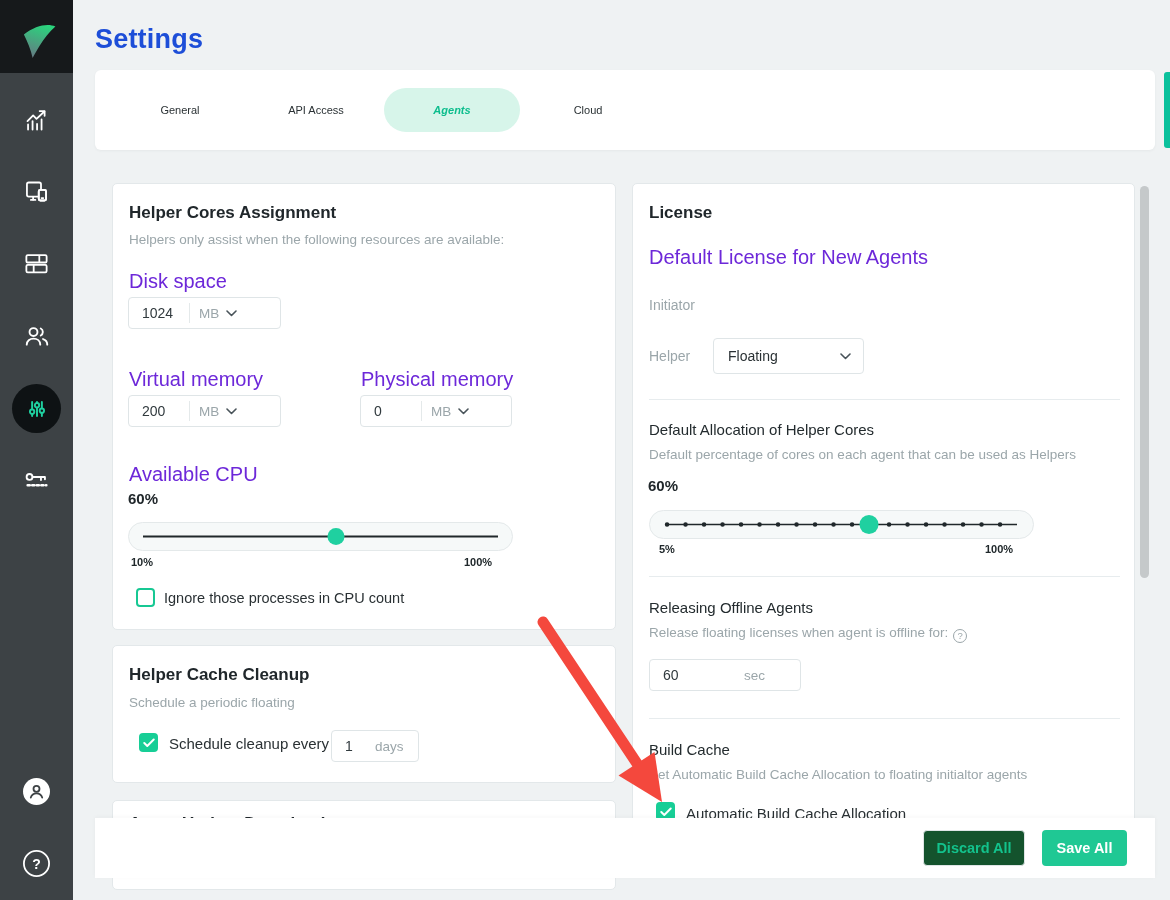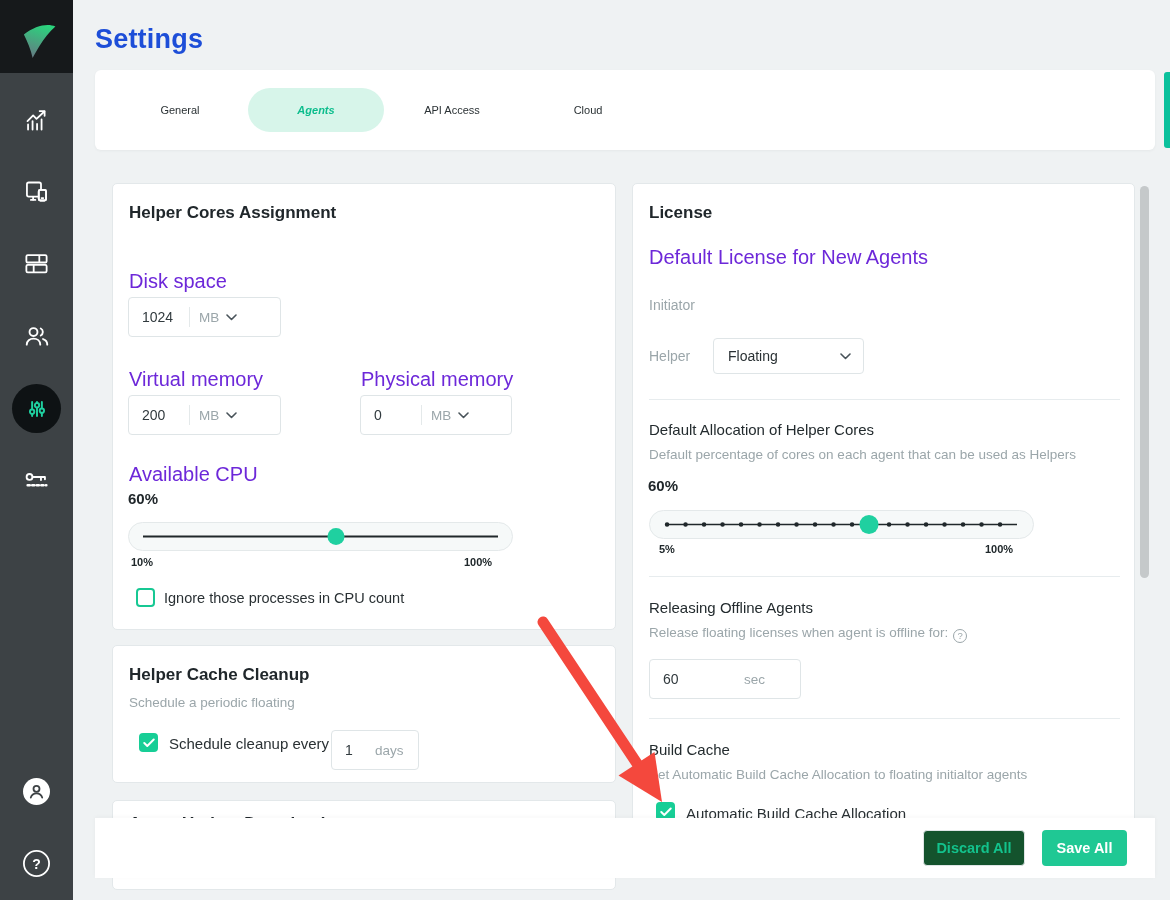--- a/index.html
+++ b/index.html
@@ -27,21 +27,21 @@
   .field-label { font-size:20px; color:#6d28d9; }
   .section-title { font-size:15px; color:#232b2e; }
 
   #card-helper-cores { left:112px; top:183px; width:504px; height:447px; }
   #card-cache { left:112px; top:645px; width:504px; height:138px; }
   #card-partial { left:112px; top:800px; width:504px; height:90px; overflow:hidden; }
   #card-license { left:632px; top:183px; width:503px; height:677px; }
   .abs { position:absolute; }
 
   
-  .input-box { position:absolute; background:#fff; border:1px solid #dfe5e7; border-radius:4px; display:flex; align-items:center; height:40px; }
+  .input-box { position:absolute; background:#fff; border:1px solid #dfe5e7; border-radius:4px; display:flex; align-items:center; height:32px; }
   .input-box input { border:0; outline:0; width:60px; padding-left:13px; font-size:14px; color:#313a3e; font-family:inherit; background:transparent; }
   .unit-sep { width:1px; height:20px; background:#e4e9ea; }
   .unit { font-size:13.5px; color:#9ba6aa; padding:0 7px 0 9px; }
   .chev { display:flex; padding-right:10px; }
   .dropdown { position:absolute; background:#fff; border:1px solid #dfe5e7; border-radius:4px; height:36px; width:151px; display:flex; align-items:center; justify-content:space-between; padding:0 12px 0 14px; font-size:14px; color:#2a3134; cursor:pointer; }
   .side-label { position:absolute; font-size:14px; color:#9ba6aa; }
 
   
   .slider-shell { position:absolute; width:385px; height:29px; background:#f6f9f9; border:1px solid #e4e9ea; border-radius:15px; }
   .range-label { position:absolute; font-size:11px; font-weight:700; color:#20282b; }
@@ -152,27 +152,28 @@
         <circle cx="14.5" cy="14.5" r="12.6" fill="none" stroke="#fff" stroke-width="1.8"></circle>
         <text x="14.5" y="19.5" text-anchor="middle" fill="#fff" font-size="14" font-weight="bold" font-family="Liberation Sans, sans-serif">?</text>
       </svg>
     </div>
   </div>
 
   <div class="page-title">Settings</div>
 
   <div class="tabbar">
     <div class="tab">General</div>
+    <div class="tab">API Access</div>
     <div class="tab active">Agents</div>
-    <div class="tab">API Access</div>
     <div class="tab">Cloud</div>
   </div>
 
   <div class="card" id="card-helper-cores">
     <div class="abs card-title" style="left:16px;top:19px">Helper Cores Assignment</div>
+    <div class="abs card-sub" style="left:16px;top:48px">Helpers only assist when the following resources are available:</div>
 
     <div class="abs field-label" style="left:16px;top:86px">Disk space</div>
     <div class="input-box" style="left:15px;top:113px;width:153px">
       <input value="1024" style="">
       <div class="unit-sep"></div>
       <div class="unit">MB</div>
       <div class="chev">
         <svg width="11" height="7" viewBox="0 0 11 7">
             <path d="M1 1l4.5 4.5L10 1" fill="none" stroke="#49545a" stroke-width="1.6" stroke-linecap="round" stroke-linejoin="round"></path>
           </svg>

